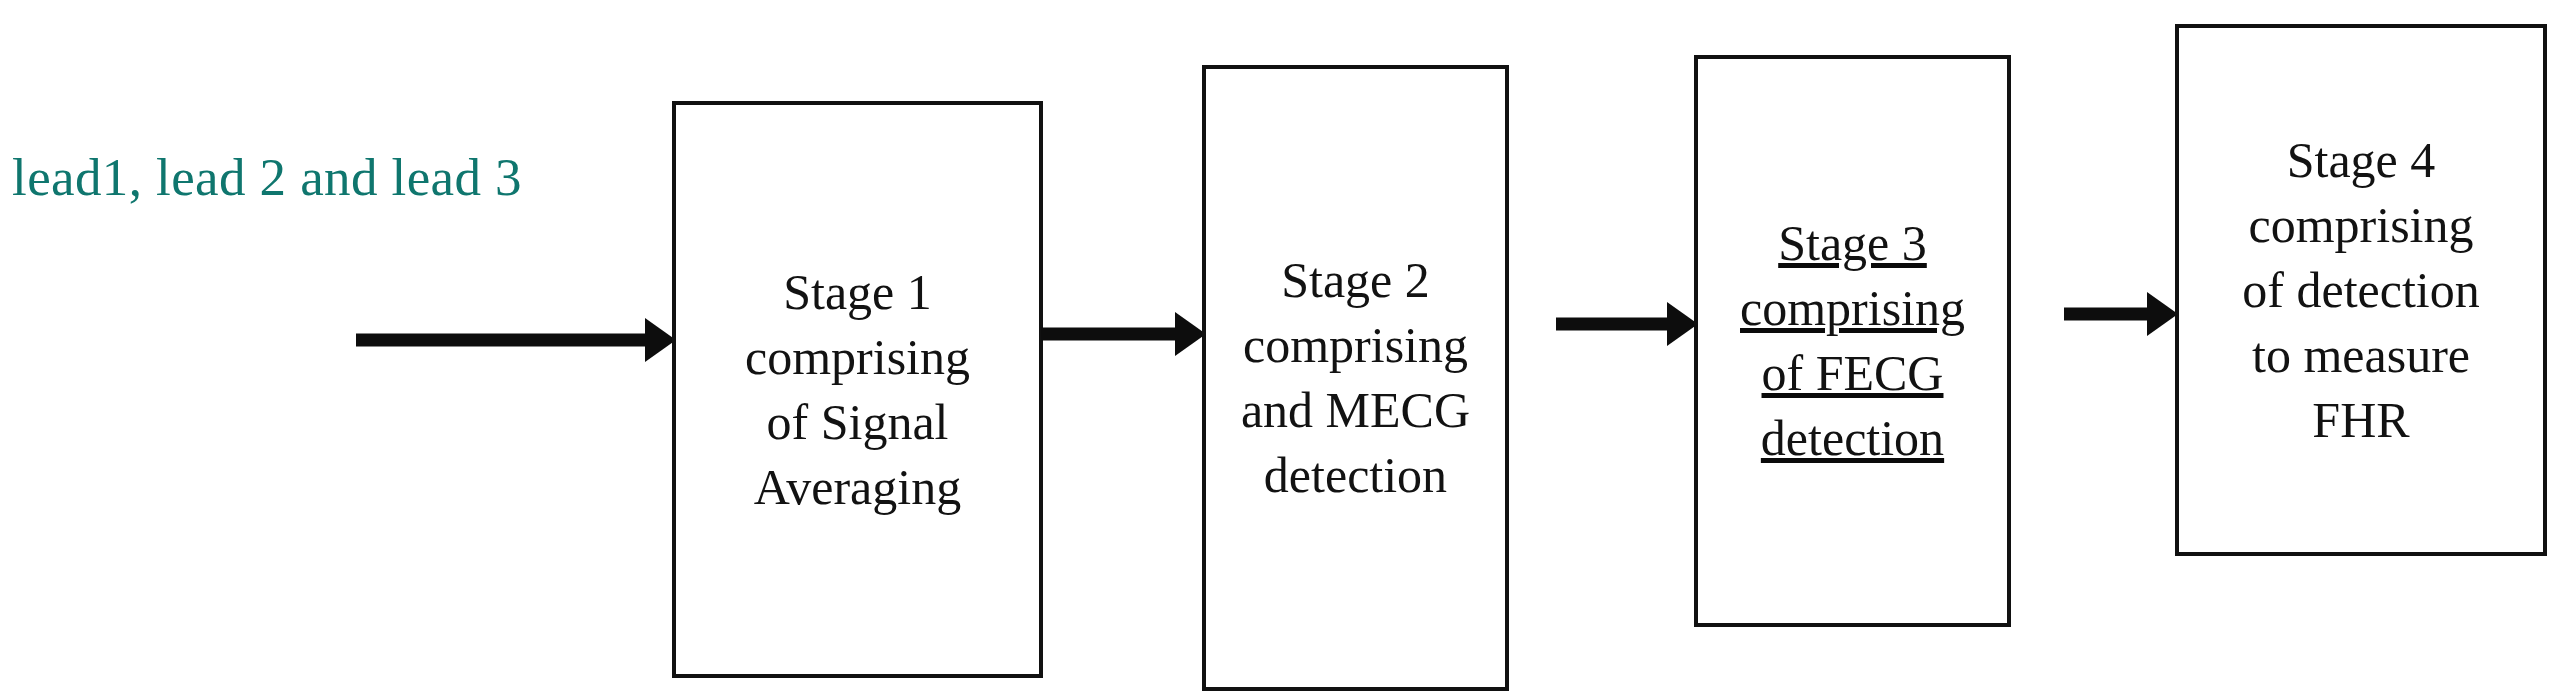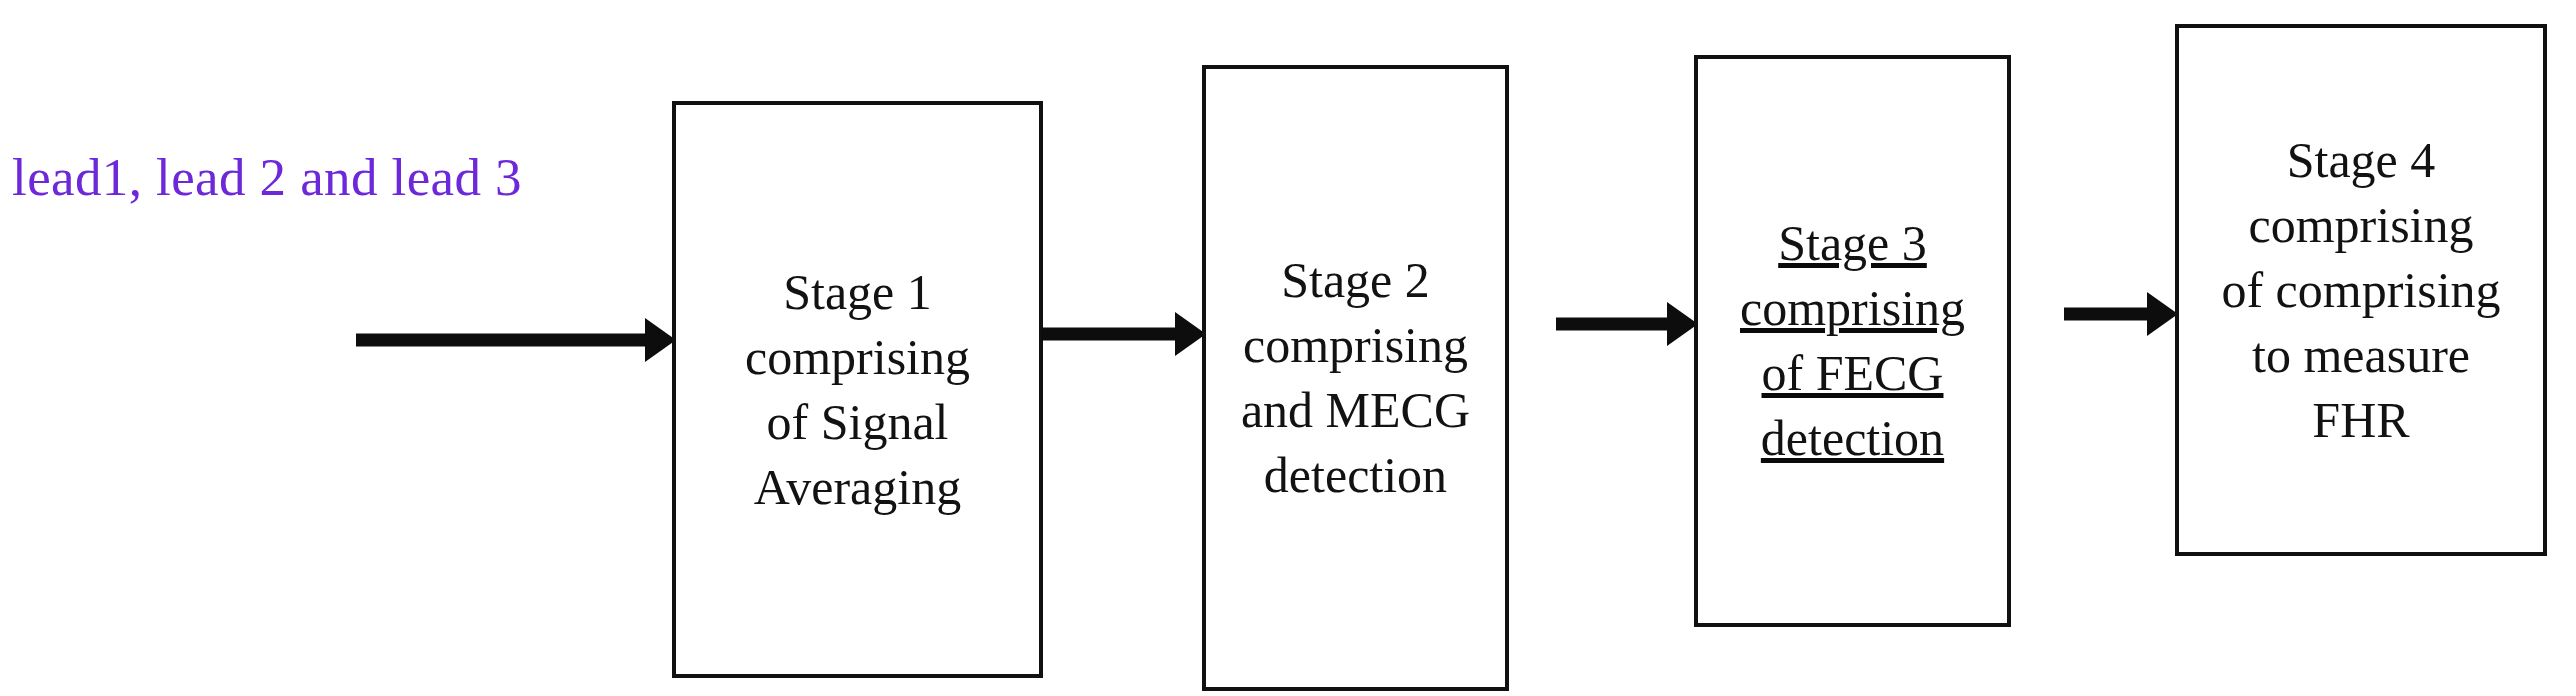--- a/index.html
+++ b/index.html
@@ -20,21 +20,21 @@
 
   
   .input-label {
     position: absolute;
     left: 12px;
     top: 151px;
     font-size: 53px;
     line-height: 1.0;
     white-space: nowrap;
     letter-spacing: 0.4px;
-    color: #6d28d9;
+    color: #0f766e;
   }
 
   
   .stage-box {
     position: absolute;
     box-sizing: border-box;
     border: 4.3px solid #111111;
     background: #ffffff;
     display: flex;
     flex-direction: column;
@@ -130,19 +130,19 @@
   </div>
 
   <div class="arrow" id="arrow-3-4">
     <span class="shaft" style="width:83px;"></span>
     <span class="head" style="left:83px;"></span>
   </div>
 
   <div class="stage-box" id="box-4">
     <span class="line">Stage 4</span>
     <span class="line">comprising</span>
-    <span class="line">of comprising</span>
+    <span class="line">of detection</span>
     <span class="line">to measure</span>
     <span class="line">FHR</span>
   </div>
 
 </div>
 
 
 </body></html>

